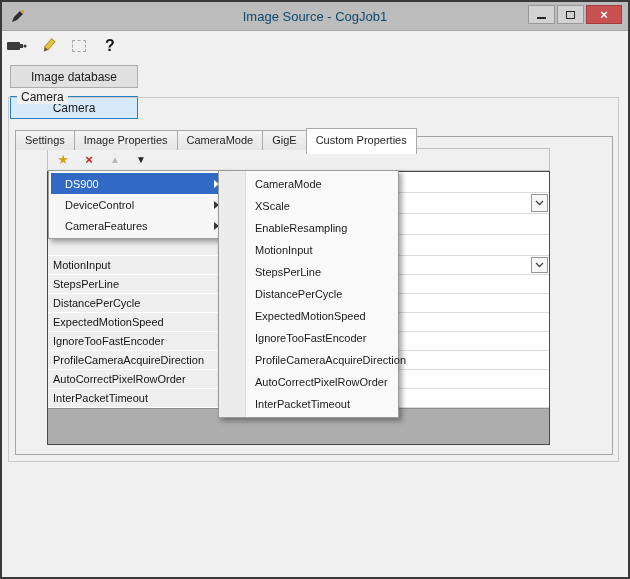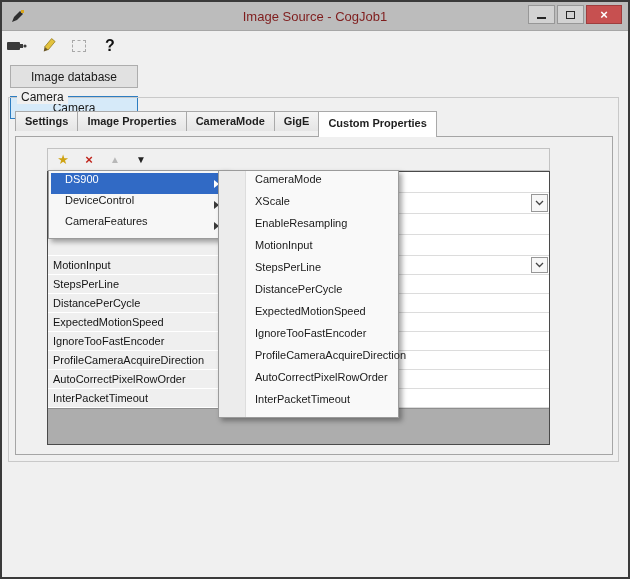--- a/index.html
+++ b/index.html
@@ -4,42 +4,42 @@
 <style>
   html,body{margin:0;padding:0;background:#ffffff;}
   *{box-sizing:border-box;}
   .window{
     position:relative;width:630px;height:579px;background:#f0f0f0;
     box-shadow:inset 0 0 0 2px #3a3a3a;
     font-family:"Liberation Sans",sans-serif;color:#1a1a1a;overflow:hidden;
   }
   
   .titlebar{position:absolute;left:2px;top:2px;right:2px;height:29px;background:#bcbcbc;border-bottom:1px solid #a6a6a6;}
-  .titlebar .title{position:absolute;left:0;right:0;top:0;height:29px;line-height:29px;text-align:center;font-size:13px;color:#7f1d1d;}
+  .titlebar .title{position:absolute;left:0;right:0;top:0;height:29px;line-height:29px;text-align:center;font-size:13px;color:#0c4a6e;}
   .app-icon{position:absolute;left:8px;top:7px;width:16px;height:16px;}
   .caption-buttons{position:absolute;right:6px;top:3px;display:flex;gap:2px;}
   .cap-btn{width:27px;height:19px;display:flex;align-items:center;justify-content:center;background:#d2d2d2;border:1px solid #979797;}
   .cap-btn.close{width:36px;background:var(--close-button,#c75050);border-color:#9e3d3d;color:#fff;font-size:13px;font-weight:bold;line-height:17px;}
   .glyph-min{width:9px;height:2px;background:#262626;margin-top:7px;}
   .glyph-max{width:9px;height:8px;border:1px solid #262626;}
   
   .main-toolbar{position:absolute;left:6px;top:34px;height:24px;display:flex;align-items:center;gap:9px;}
   .tb-btn{width:22px;height:22px;display:flex;align-items:center;justify-content:center;}
   .dashed-box{width:14px;height:12px;border:1px dashed #a8a8a8;}
   .help-glyph{font-size:16px;font-weight:bold;color:#101010;}
   
   .source-buttons{position:absolute;left:10px;top:65px;display:flex;gap:8px;flex-direction:column;}
   .win-btn{height:23px;background:#e1e1e1;border:1px solid #adadad;font-family:inherit;font-size:12px;color:#1a1a1a;padding:0 10px;}
   .win-btn.db{width:128px;}
   .win-btn.selected{background:var(--camera-selected-bg,#d6eaf9);border-color:var(--camera-selected-border,#2d7dc1);}
   
   .groupbox{position:absolute;left:8px;top:97px;width:611px;height:365px;border:1px solid #c9c9c9;}
   .groupbox-label{position:absolute;left:8px;top:-8px;background:#f0f0f0;padding:0 4px;font-size:12px;}
   
-  .tabstrip{position:absolute;left:6px;top:13px;display:flex;align-items:flex-start;height:26px;z-index:3;font-weight:bold;}
+  .tabstrip{position:absolute;left:6px;top:29px;display:flex;align-items:center;height:26px;z-index:3;}
   .tab{height:20px;line-height:19px;padding:0 9px;font-size:11px;background:linear-gradient(#f4f4f4,#e5e5e5);
        border:1px solid #a9a9a9;border-bottom:none;margin-right:-1px;white-space:nowrap;color:#1e1e1e;}
   .tab.active{height:26px;line-height:23px;background:#ffffff;position:relative;z-index:4;margin-bottom:-1px;}
   
   .tab-panel{position:absolute;left:6px;top:38px;width:598px;height:319px;background:#f0f0f0;border:1px solid #a5a5a5;}
   
   .grid-toolbar{position:absolute;left:31px;top:11px;width:503px;height:23px;border:1px solid #c2c2c2;background:#f0f0f0;
                 display:flex;align-items:center;gap:8px;padding:0 6px;}
   .tool-btn{width:18px;height:18px;display:flex;align-items:center;justify-content:center;}
   .tool-glyph{font-size:12px;line-height:1;}
@@ -58,21 +58,21 @@
   .cell-value{flex:1;background:#ffffff;border-bottom:1px solid #dcdcdc;position:relative;}
   .combo{position:absolute;right:1px;top:1px;bottom:1px;width:17px;border:1px solid #979797;background:#f7f7f7;
          display:none;align-items:center;justify-content:center;}
   .grid-row.has-dropdown .combo{display:flex;}
   .grid-empty{flex:1;background:#adadad;border-top:1px solid #8e8e8e;}
   
   .menu{position:absolute;background:#f7f7f7;border:1px solid #9b9b9b;padding:2px;box-shadow:3px 3px 5px rgba(0,0,0,.35);z-index:20;}
   .menu.level1{left:48px;top:170px;width:180px;}
   .menu.level2{left:218px;top:170px;width:181px;
     background:linear-gradient(90deg,#ececec 0,#ececec 26px,#dddddd 26px,#dddddd 27px,#f9f9f9 27px);}
-  .menu-item{height:21px;display:flex;font-size:11px;color:#1a1a1a;
+  .menu-item{height:21px;display:flex;align-items:center;font-size:11px;color:#1a1a1a;
              padding:0 8px 0 14px;position:relative;white-space:nowrap;}
   .menu.level2 .menu-item{height:22px;padding-left:34px;}
   .menu-item.selected{background:var(--accent,#316ac5);color:#ffffff;}
   .mi-arrow{position:absolute;right:6px;top:50%;margin-top:-4px;width:0;height:0;
             border-top:4px solid transparent;border-bottom:4px solid transparent;border-left:5px solid #3a3a3a;}
   .menu-item.selected .mi-arrow{border-left-color:#ffffff;}
 </style>
 </head>
 <body>
 

